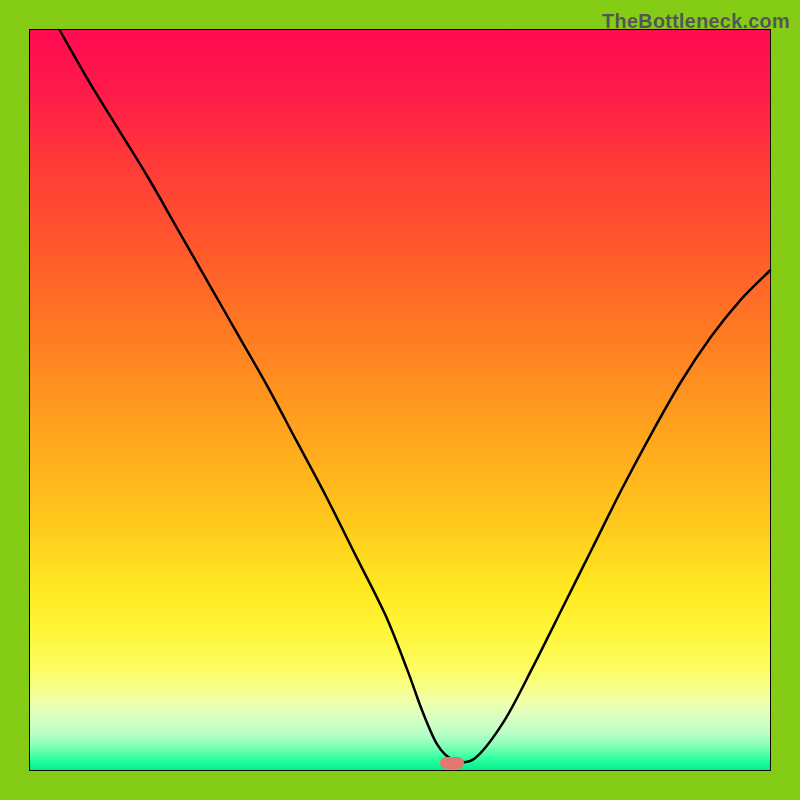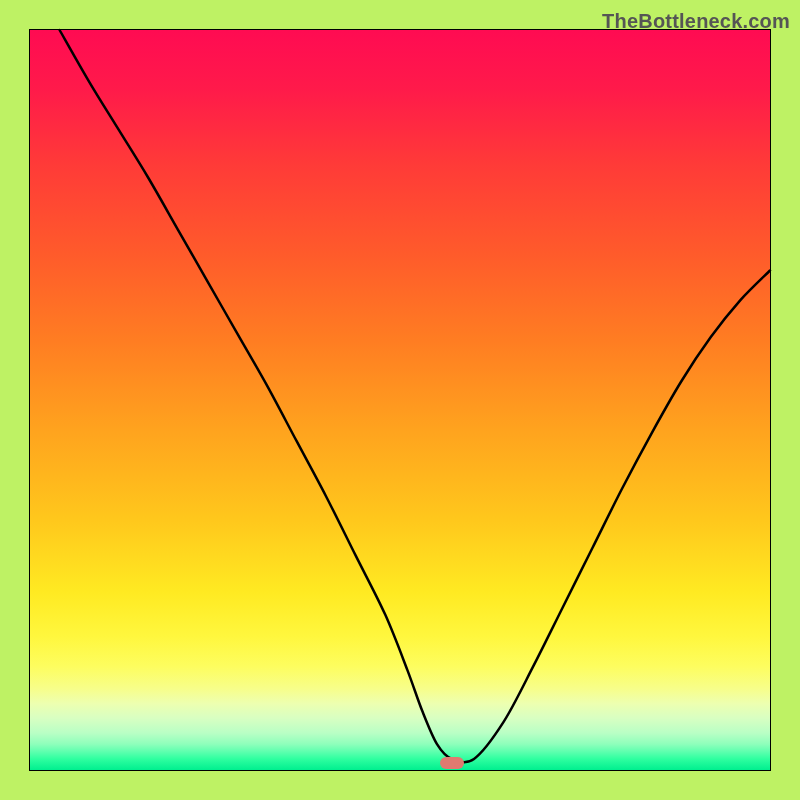--- a/index.html
+++ b/index.html
@@ -8,21 +8,21 @@
     width: 800px;
     height: 800px;
     background: #000;
     overflow: hidden;
     font-family: Arial, Helvetica, sans-serif;
   }
   .frame {
     position: relative;
     width: 800px;
     height: 800px;
-    background: #bef264;
+    background: #84cc16;
   }
   .plot-area {
     position: absolute;
     left: 30px;
     top: 30px;
     width: 740px;
     height: 740px;
     background: linear-gradient(
       to bottom,
       #ff0b52 0%,

